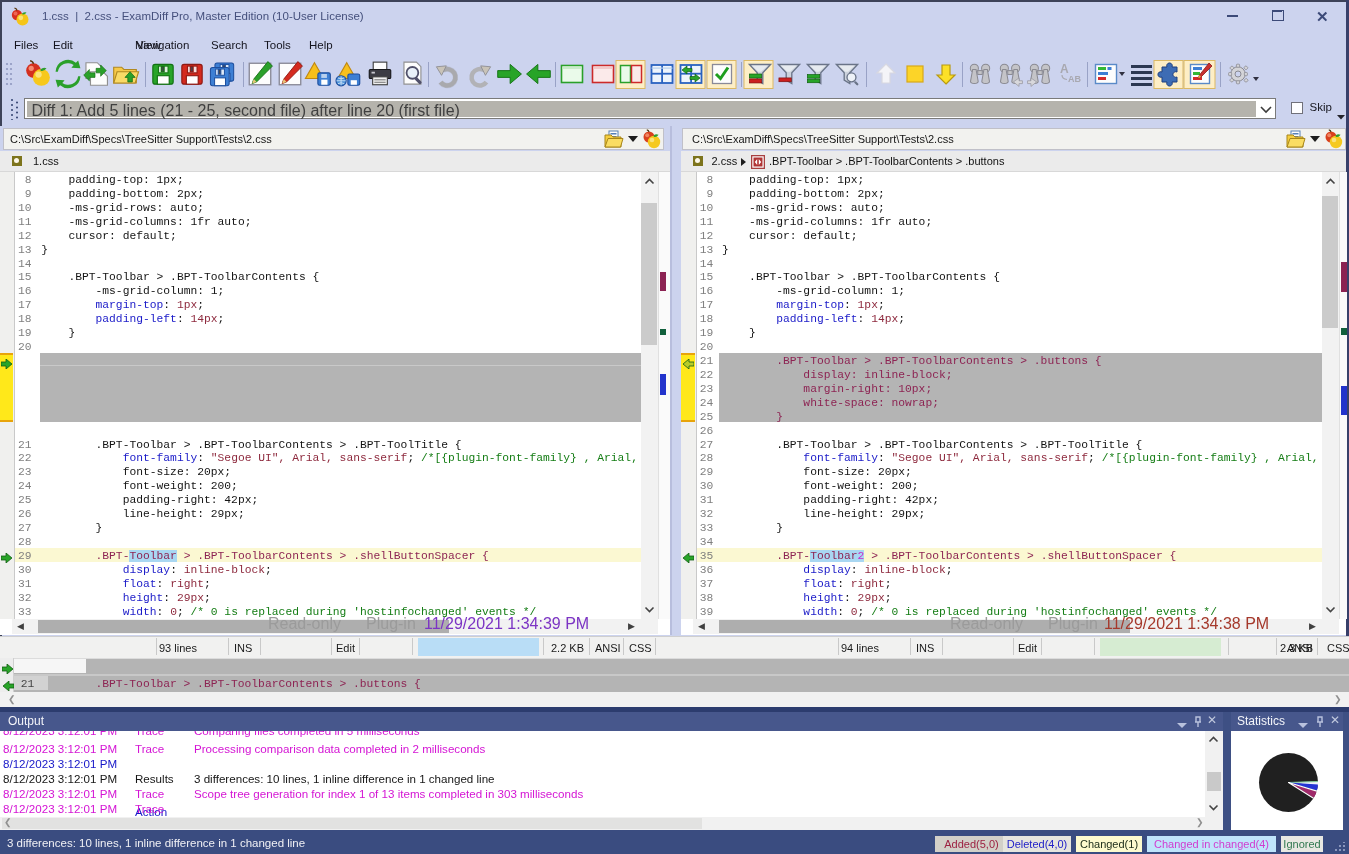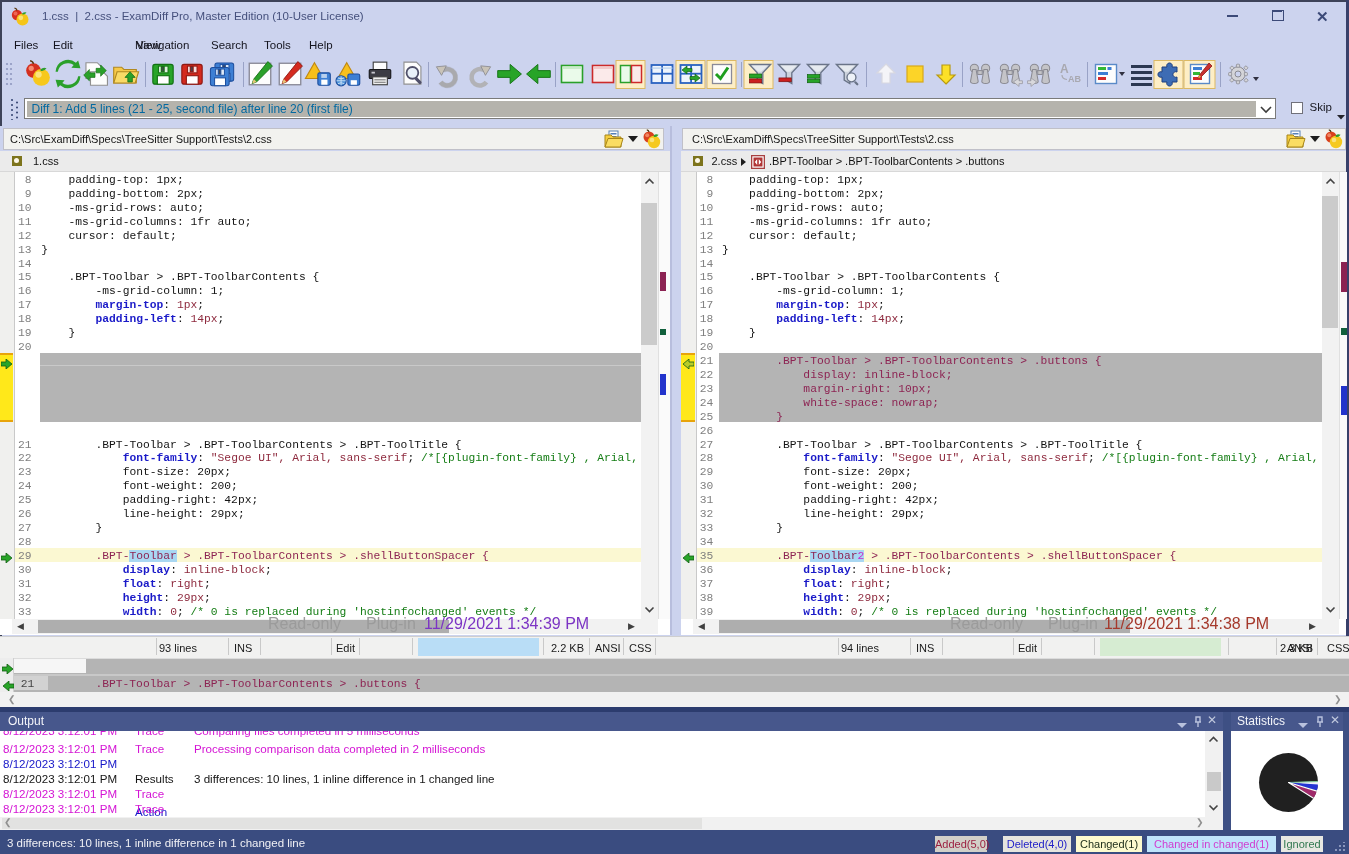--- a/index.html
+++ b/index.html
@@ -1,21 +1,21 @@
 <!DOCTYPE html>
 <html><head>
 <meta charset="utf-8">
 <style>
 html,body{margin:0;padding:0;}
 body{width:1349px;height:854px;font-family:"Liberation Sans",sans-serif;background:#ccd3ee;position:relative;overflow:hidden;}
 .a{position:absolute;}
 .mono{font-family:"Liberation Mono",monospace;font-size:11.3px;line-height:13.915px;margin:0;white-space:pre;}
 pre{margin:0;}
 .gut{color:#7f7f7f;text-align:right;}
-b.p{color:#1a1ac8;font-weight:bold;margin-top:20px;}
+b.p{color:#1a1ac8;font-weight:normal;margin-top:20px;}
 i.v{color:#8e2a3e;font-style:normal;}
 i.c{color:#157d15;font-style:normal;}
 i.m{color:#8d2453;font-style:normal;}
 .sel{background:#a9d7f2;}
 .statxt{font-size:11px;color:#1a1a1a;position:absolute;top:642px;}
 .statxt2{font-size:16px;position:absolute;top:615px;}
 .ssep{position:absolute;top:638px;height:17px;width:1px;background:#c9c9c9;}
 </style>
 </head>
 <body>
@@ -405,21 +405,21 @@
       <circle cx="7" cy="9.5" r="1"></circle>
       <circle cx="2" cy="12" r="1"></circle>
       <circle cx="7" cy="14.5" r="1"></circle>
       <circle cx="2" cy="17" r="1"></circle>
       <circle cx="7" cy="19.5" r="1"></circle>
       <circle cx="2" cy="22" r="1"></circle>
     </g>
   </svg>
 <div class="a" style="left:23.5px;top:98px;width:1252px;height:21px;background:#ffffff;border:1px solid #7a7a7a;box-sizing:border-box;"></div>
 <div class="a" style="left:26.5px;top:101px;width:1229px;height:15.5px;background:#b5b3ac;"></div>
-<div class="a" style="left:31.5px;top:102px;font-size:12px;color:#0369a1;">Diff 1: Add 5 lines (21 - 25, second file) after line 20 (first file)</div>
+<div class="a" style="left:31.5px;top:102px;font-size:16px;color:#404040;">Diff 1: Add 5 lines (21 - 25, second file) after line 20 (first file)</div>
 <svg class="a" style="left:1259px;top:105px;" width="14" height="9" viewBox="0 0 14 9">
     <path d="M2 2 L7 7 L12 2" fill="none" stroke="#3c3c3c" stroke-width="1.6"></path>
   </svg>
 <div class="a" style="left:1290.5px;top:102px;width:12px;height:12px;background:#fdfdff;border:1.2px solid #70707a;box-sizing:border-box;"></div>
 <div class="a" style="left:1309.5px;top:101px;font-size:11.5px;color:#16161e;">Skip</div>
 <svg class="a" style="left:1336px;top:114px;" width="10" height="6" viewBox="0 0 10 6">
     <path d="M1 1 H9 L5 5.5Z" fill="#24242c"></path>
   </svg>
 
 <div class="a" style="left:0;top:126px;width:672px;height:509px;background:#ffffff;"></div>
@@ -791,20 +791,21 @@
         <span style="position:absolute;left:135px;color:#1616c8;font-size:11.6px;margin-top:48px;">Action</span>
       </div>
     <div style="position:relative;height:15px;">
         <span style="position:absolute;left:3px;color:#161616;font-size:11.6px;">8/12/2023 3:12:01 PM</span>
         <span style="position:absolute;left:135px;color:#161616;font-size:11.6px;">Results</span>
         <span style="position:absolute;left:194px;color:#161616;font-size:11.6px;">3 differences: 10 lines, 1 inline difference in 1 changed line</span>
       </div>
     <div style="position:relative;height:15px;">
         <span style="position:absolute;left:3px;color:#d414d4;font-size:11.6px;">8/12/2023 3:12:01 PM</span>
         <span style="position:absolute;left:135px;color:#d414d4;font-size:11.6px;">Trace</span>
+        <span style="position:absolute;left:194px;color:#d414d4;font-size:11.6px;">Scope tree generation for index 1 of 13 items completed in 303 milliseconds</span>
       </div>
     <div style="position:relative;height:15px;">
         <span style="position:absolute;left:3px;color:#d414d4;font-size:11.6px;">8/12/2023 3:12:01 PM</span>
         <span style="position:absolute;left:135px;color:#d414d4;font-size:11.6px;">Trace</span>
       </div>
   </div>
 </div>
 
 <div class="a" style="left:1205px;top:731px;width:18px;height:86px;background:#f1f1f1;"></div>
 <div class="a" style="left:1207px;top:772px;width:14px;height:19px;background:#c9c9c9;"></div>
@@ -838,24 +839,24 @@
 <circle cx="30.5" cy="30.5" r="29.5" fill="#202020"></circle>
 <path d="M30.5 30.5 L60 29.2 L60 33.4Z" fill="#eef2f6"></path>
 <path d="M30.5 30.5 L59.9 29.5" stroke="#7cc898" stroke-width="1.1"></path>
 <path d="M30.5 30.5 L59.9 32.6 A29.5 29.5 0 0 1 58.9 38.6Z" fill="#2434d4"></path>
 <path d="M30.5 30.5 L58.6 39.6 A29.5 29.5 0 0 1 55.8 45.7Z" fill="#a02a6a"></path>
 <path d="M30.5 30.5 L58.9 39.1 M30.5 30.5 L55.5 46.3" stroke="#ffffff" stroke-width="1.1"></path>
 </svg></div>
 
 <div class="a" style="left:0;top:830px;width:1349px;height:24px;background:#3a4c80;"></div>
 <div class="a" style="left:7px;top:837px;font-size:11.5px;color:#f0f0f4;">3 differences: 10 lines, 1 inline difference in 1 changed line</div>
-<div class="a" style="left:935px;top:836px;width:52px;height:16px;background:#d2d0c8;color:#9c2040;font-size:11px;text-align:center;line-height:16px;">Added(5,0)</div>
+<div class="a" style="left:935px;top:836px;width:73px;height:16px;background:#d2d0c8;color:#9c2040;font-size:11px;text-align:center;line-height:16px;">Added(5,0)</div>
 <div class="a" style="left:1003px;top:836px;width:68px;height:16px;background:#e6e5de;color:#2222c8;font-size:11px;text-align:center;line-height:16px;">Deleted(4,0)</div>
 <div class="a" style="left:1076px;top:836px;width:66px;height:16px;background:#fdface;color:#20301c;font-size:11px;text-align:center;line-height:16px;">Changed(1)</div>
-<div class="a" style="left:1147px;top:836px;width:129px;height:16px;background:#bfe4fb;color:#d03cd0;font-size:11px;text-align:center;line-height:16px;">Changed in changed(1)</div>
+<div class="a" style="left:1147px;top:836px;width:129px;height:16px;background:#bfe4fb;color:#d03cd0;font-size:11px;text-align:center;line-height:16px;">Changed in changed(4)</div>
 <div class="a" style="left:1281px;top:836px;width:42px;height:16px;background:#e8e8e2;color:#307850;font-size:11px;text-align:center;line-height:16px;">Ignored</div>
 <div class="a" style="left:1334px;top:842px;width:12px;height:10px;opacity:.55;background:
 radial-gradient(circle 1.2px at 2px 8px,#cdd3ee 99%,transparent),
 radial-gradient(circle 1.2px at 6px 8px,#cdd3ee 99%,transparent),
 radial-gradient(circle 1.2px at 10px 8px,#cdd3ee 99%,transparent),
 radial-gradient(circle 1.2px at 6px 4px,#cdd3ee 99%,transparent),
 radial-gradient(circle 1.2px at 10px 4px,#cdd3ee 99%,transparent),
 radial-gradient(circle 1.2px at 10px 0px,#cdd3ee 99%,transparent);"></div>
 
 </body></html>

